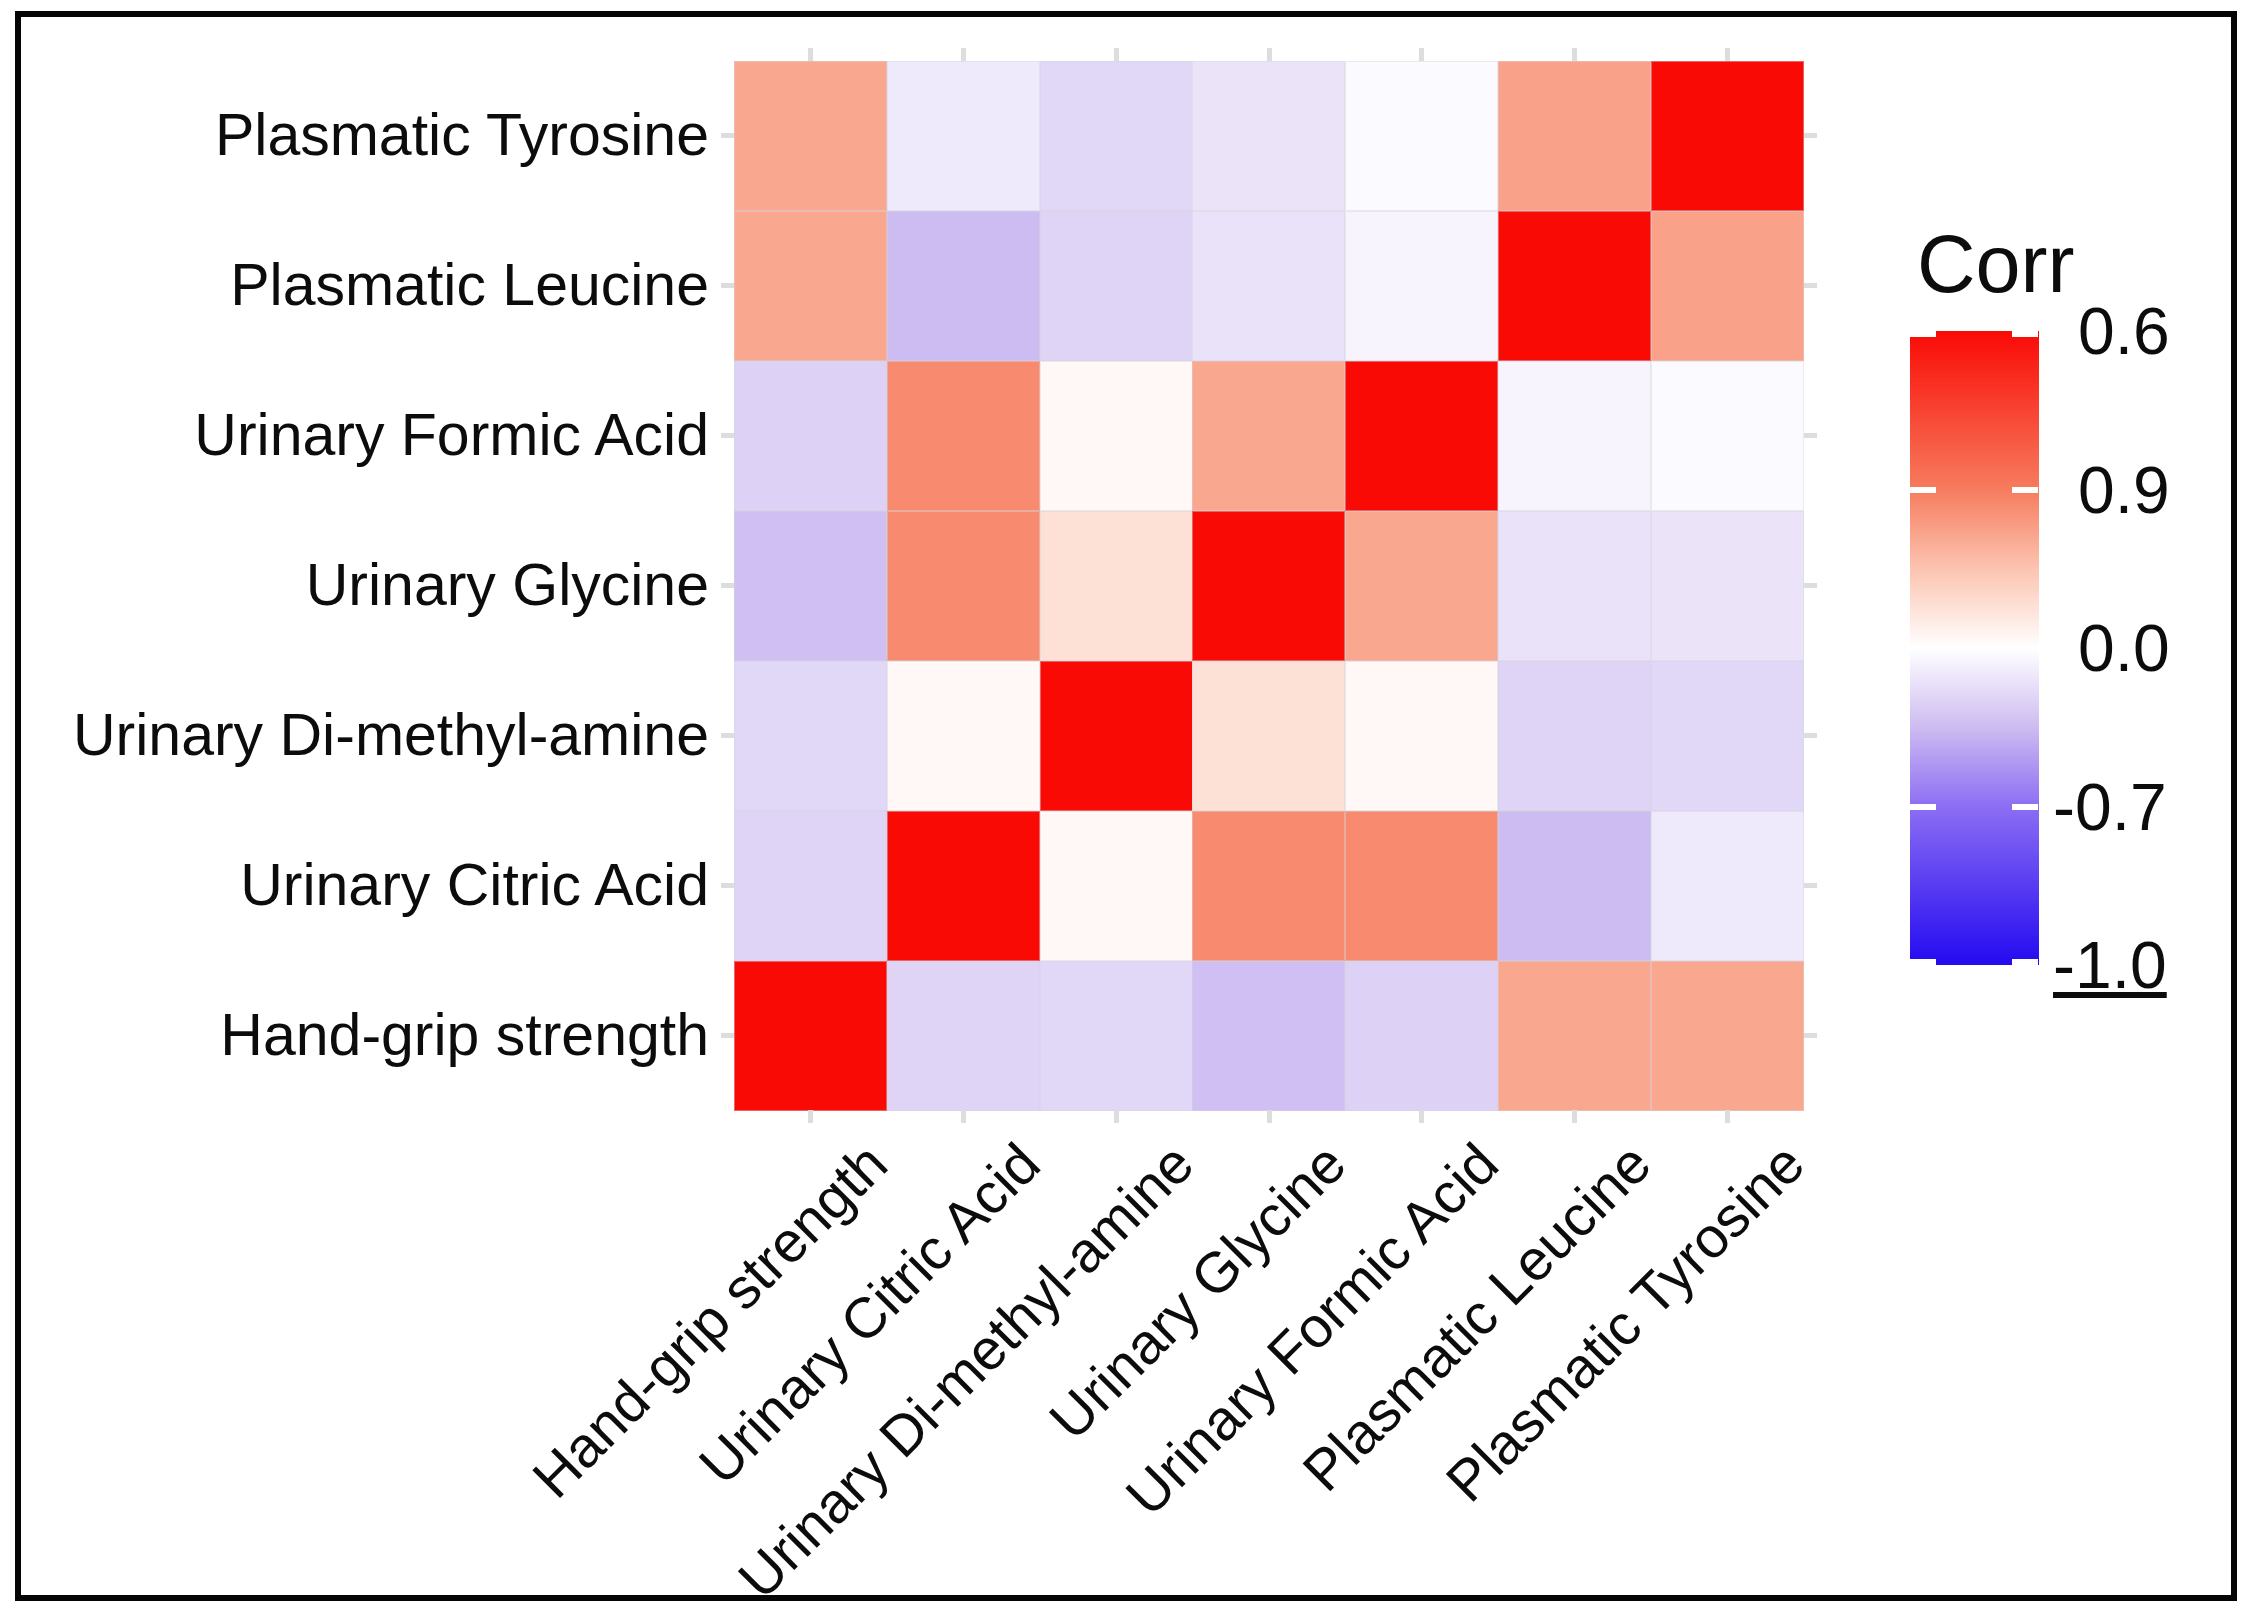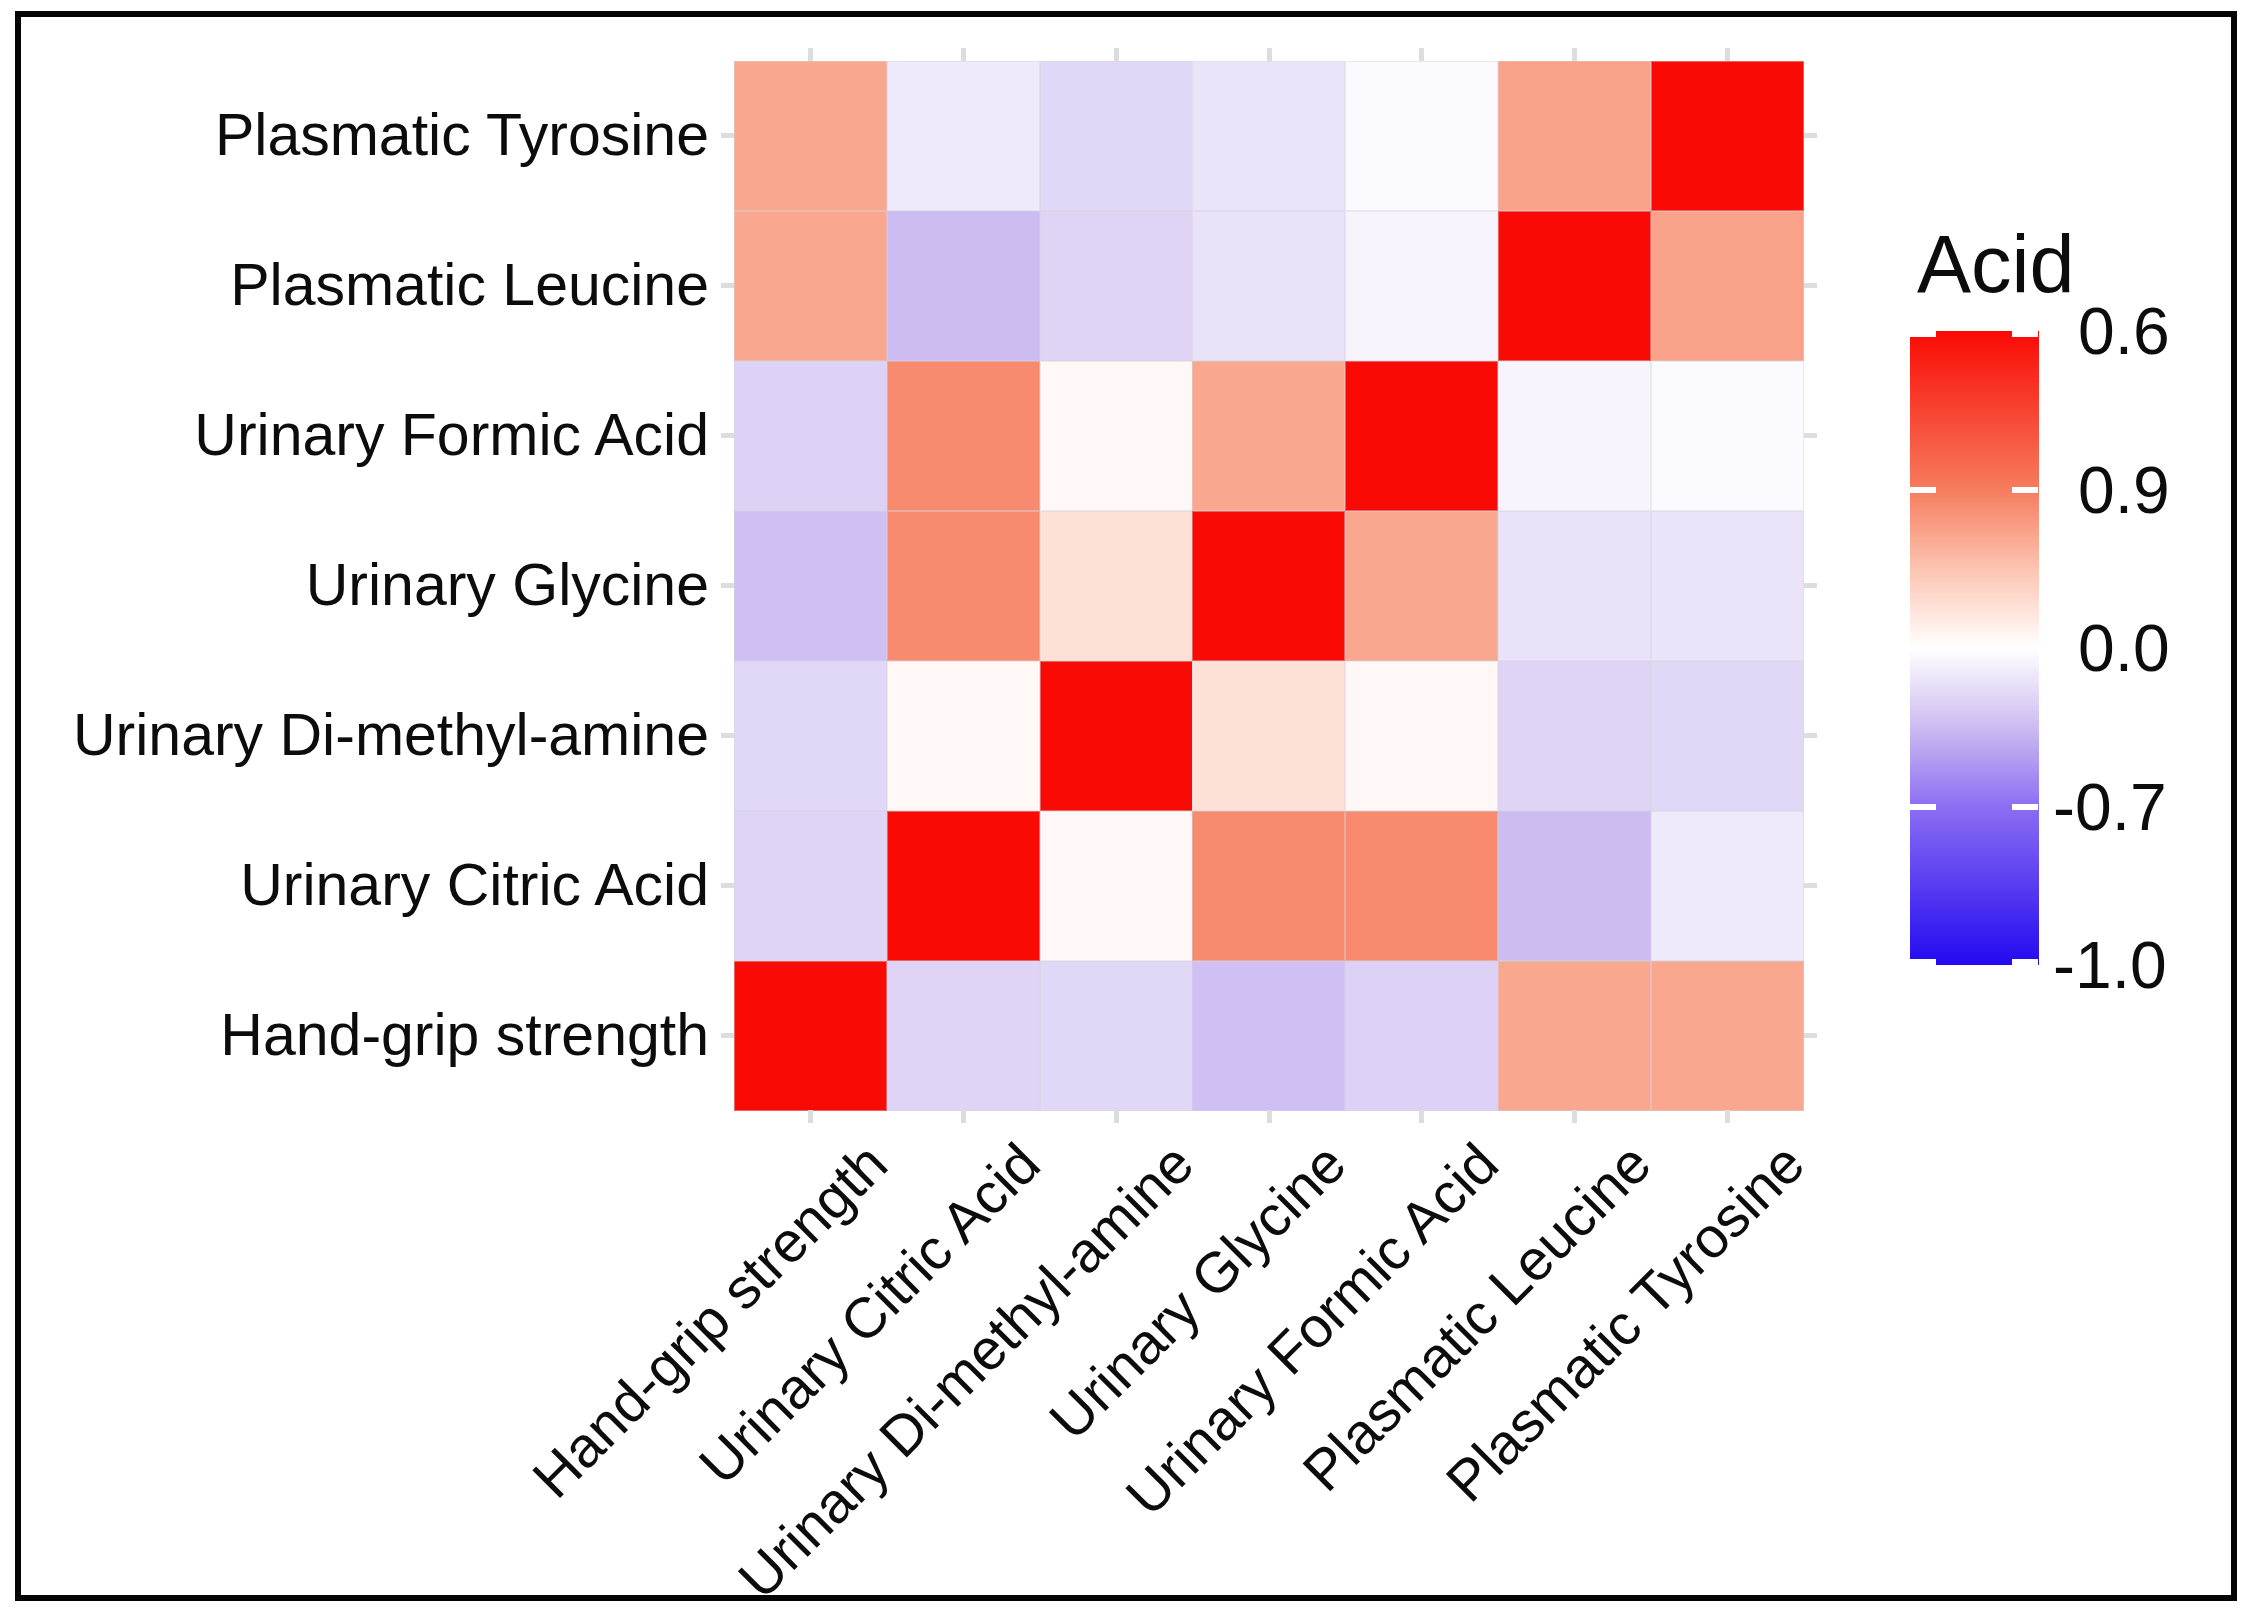--- a/index.html
+++ b/index.html
@@ -157,34 +157,34 @@
       <div class="tick h" style="left: 721px; top: 583px;"></div>
       <div class="tick h" style="left: 1804px; top: 583px;"></div>
       <div class="tick h" style="left: 721px; top: 733px;"></div>
       <div class="tick h" style="left: 1804px; top: 733px;"></div>
       <div class="tick h" style="left: 721px; top: 883px;"></div>
       <div class="tick h" style="left: 1804px; top: 883px;"></div>
       <div class="tick h" style="left: 721px; top: 1033px;"></div>
       <div class="tick h" style="left: 1804px; top: 1033px;"></div>
     </div>
   <div>
-    <div class="legend-title">Acid</div>
+    <div class="legend-title">Corr</div>
     <div class="colorbar" id="colorbar" style="background: linear-gradient(rgb(250, 10, 5) 0%, rgb(246, 124, 94) 25%, rgb(252, 196, 177) 37.5%, rgb(255, 255, 255) 50%, rgb(205, 188, 241) 62.5%, rgb(140, 110, 243) 75%, rgb(35, 10, 240) 100%);"></div>
     <div id="cbarDashes">
         <div class="cbar-dash" style="left: 1910px; top: 331px;"></div>
         <div class="cbar-dash" style="left: 2012px; top: 331px;"></div>
         <div class="cbar-dash" style="left: 1910px; top: 487px;"></div>
         <div class="cbar-dash" style="left: 2012px; top: 487px;"></div>
         <div class="cbar-dash" style="left: 1910px; top: 804px;"></div>
         <div class="cbar-dash" style="left: 2012px; top: 804px;"></div>
         <div class="cbar-dash" style="left: 1910px; top: 959px;"></div>
         <div class="cbar-dash" style="left: 2012px; top: 959px;"></div>
       </div>
     <div id="cbarLabels">
         <div class="cbar-lab" style="left: 2078px; top: 294px;">0.6</div>
         <div class="cbar-lab" style="left: 2078px; top: 453px;">0.9</div>
         <div class="cbar-lab" style="left: 2078px; top: 611px;">0.0</div>
         <div class="cbar-lab" style="left: 2053px; top: 770px;">-0.7</div>
-        <div class="cbar-lab" style="left: 2053px; top: 928px;">-1.0</div>
+        <div class="cbar-lab" style="left: 2053px; top: 928px; text-decoration: underline;">-1.0</div>
       </div>
   </div>
 </div>
 
 
 </body></html>

